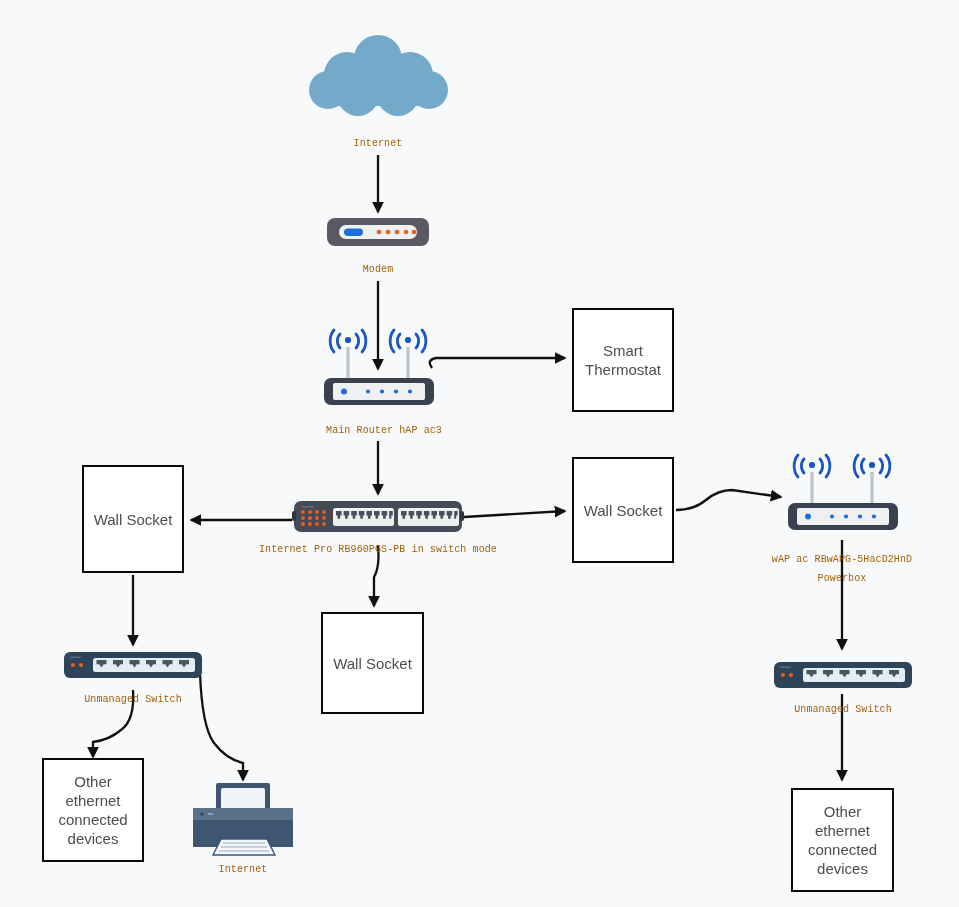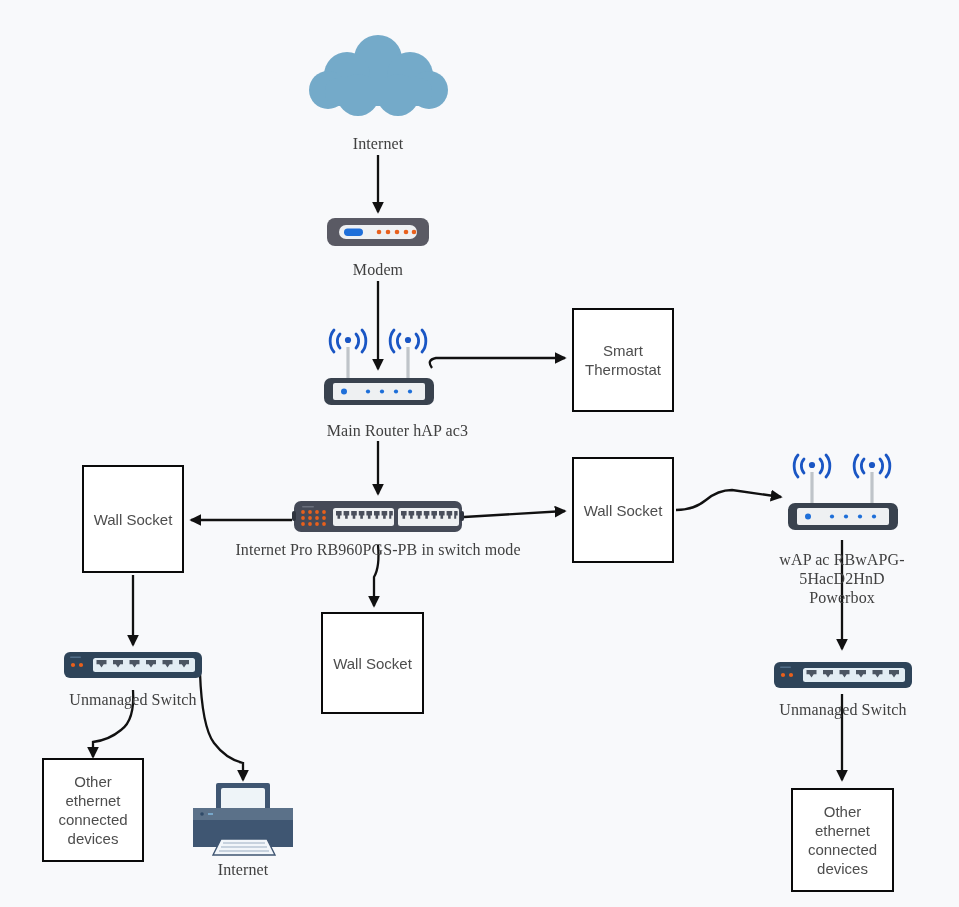--- a/index.html
+++ b/index.html
@@ -8,24 +8,24 @@
   }
   body {
     width: 959px; height: 907px;
     position: relative;
     font-family: "Liberation Sans", sans-serif;
     overflow: hidden;
   }
   .label {
     position: absolute;
     text-align: center;
-    color: #404040;
-    font-size: 16px;
+    color: #a16207;
+    font-size: 10px;
     line-height: 19px;
-    font-family: Liberation Serif, serif;
+    font-family: Liberation Mono, monospace;
     white-space: pre-line;
     letter-spacing: 0.1px;
   }
   .box {
     position: absolute;
     background: #ffffff;
     border: 2.5px solid #0a0a0a;
     display: flex;
     align-items: center;
     justify-content: center;
@@ -113,21 +113,21 @@
   <rect x="2" y="53" width="110" height="27" rx="7" fill="#39424e"></rect>
   <rect x="11" y="58" width="92" height="17" rx="2" fill="#eef0f2"></rect>
   <g fill="#1e6fd9">
     <circle cx="22" cy="66.5" r="3"></circle>
     <circle cx="46" cy="66.5" r="2.1"></circle>
     <circle cx="60" cy="66.5" r="2.1"></circle>
     <circle cx="74" cy="66.5" r="2.1"></circle>
     <circle cx="88" cy="66.5" r="2.1"></circle>
   </g>
 </svg>
-<div class="label" style="left:288px; top:421px; width:180px;text-align:right;">Main Router hAP ac3</div>
+<div class="label" style="left:294px; top:421px; width:180px;">Main Router hAP ac3</div>
 
 <div class="box" style="left:572px; top:308px; width:102px; height:104px;">Smart
 Thermostat</div>
 
 <svg class="device" style="left:292px; top:499px;" width="172" height="36" viewBox="0 0 172 36">
   <rect x="2" y="2" width="168" height="31" rx="7" fill="#454a57"></rect>
   <rect x="0" y="12" width="4" height="10" rx="2" fill="#2f343e"></rect>
   <rect x="168" y="12" width="4" height="10" rx="2" fill="#2f343e"></rect>
   <rect x="10" y="7" width="12" height="1.6" rx="0.8" fill="#6a6f7c"></rect>
   <g fill="#e8601c">

